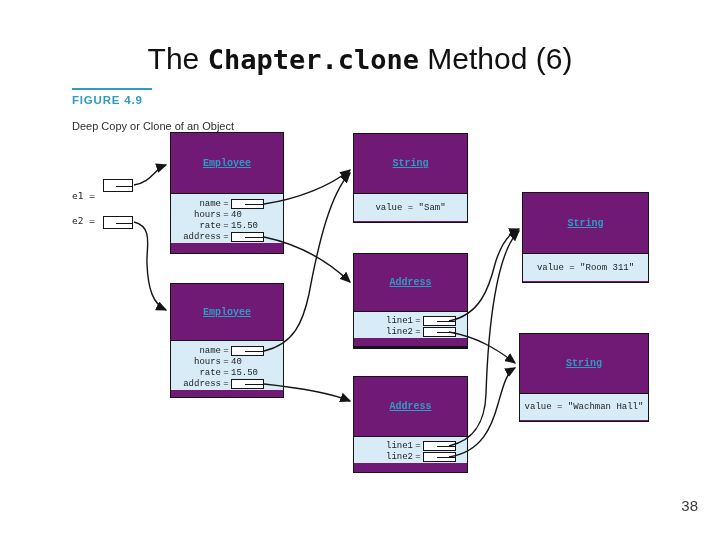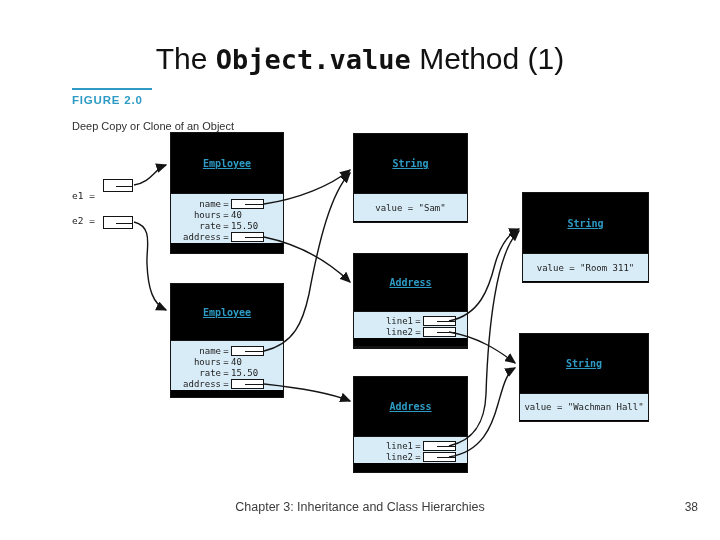--- a/index.html
+++ b/index.html
@@ -12,21 +12,21 @@
   .title .code{font-family:"DejaVu Sans Mono",monospace;font-weight:bold;font-size:27px;}
 
   
   .figblock{position:absolute;left:72px;top:88px;}
   .overline{width:80px;height:2px;background:#2d9bc4;margin-bottom:4px;}
   .figlabel{font-size:11.5px;font-weight:bold;color:#2d9bc4;letter-spacing:0.8px;}
   .figcaption{font-size:11px;color:#2f2f2f;margin-top:14px;}
 
   
   .diagram{position:absolute;inset:0;font-family:"DejaVu Sans Mono",monospace;}
-  .obj{position:absolute;background:#000000;border:1.4px solid #141414;box-sizing:border-box;z-index:1;}
+  .obj{position:absolute;background:#701a75;border:1.4px solid #141414;box-sizing:border-box;z-index:1;font-family:Liberation Mono, monospace;}
   .obj-head{display:flex;align-items:center;justify-content:center;box-sizing:border-box;}
   .classname{color:#2d9bc4;font-weight:bold;font-size:10px;text-decoration:underline;}
   .obj-body{background:#d8ecf7;border-top:1.4px solid #141414;box-sizing:border-box;
             font-size:9px;color:#1c1c1c;}
   .emp-body{padding:5px 16px 0 4px;}
   .addr-body{padding:4px 8px 0 4px;}
   .frow{display:flex;align-items:flex-start;height:11px;}
   .flabel{flex:1;text-align:right;}
   .feq{width:10px;text-align:center;}
   .fval{width:36px;text-align:left;display:flex;align-items:center;}
@@ -38,32 +38,32 @@
   .ptr::after{content:"";position:absolute;left:42%;right:0;top:50%;border-top:1.2px solid #141414;}
   .ptr-field{width:33px;height:10px;}
   .ptr-var{position:absolute;width:30px;height:13px;z-index:1;}
   .varlabel{position:absolute;font-size:9.5px;color:#1c1c1c;z-index:1;}
 
   .arrows{position:absolute;left:0;top:0;z-index:2;pointer-events:none;}
 
   
   .footer{position:absolute;bottom:26px;left:0;width:720px;text-align:center;
           font-size:12.5px;color:#3c3c3c;}
-  .pagenum{position:absolute;bottom:26px;right:22px;font-size:12px;color:#3c3c3c;}
+  .pagenum{position:absolute;bottom:26px;right:22px;font-size:15px;color:#3c3c3c;}
 </style>
 </head>
 <body>
 
 <div class="slide">
 
-  <div class="title"><span>The </span><span class="code">Object.value</span><span> Method (1)</span></div>
+  <div class="title"><span>The </span><span class="code">Chapter.clone</span><span> Method (6)</span></div>
 
   <div class="figblock">
     <div class="overline"></div>
-    <div class="figlabel">FIGURE 2.0</div>
+    <div class="figlabel">FIGURE 4.9</div>
     <div class="figcaption">Deep Copy or Clone of an Object</div>
   </div>
 
   <div class="diagram">
 
     <div class="varlabel" style="left:72px;top:178px;margin-top:12px;">e1 =</div>
     <div class="ptr ptr-var" style="left:103px;top:179px;"></div>
     <div class="varlabel" style="left:72px;top:215px;">e2 =</div>
     <div class="ptr ptr-var" style="left:103px;top:216px;"></div>
 
@@ -216,16 +216,15 @@
         <path d="M264,351 C294,344 303,322 309,294 C319,240 331,193 350,173" marker-end="url(#arw)"></path>
         <path d="M264,384 C302,388 330,393 350,401" marker-end="url(#arw)"></path>
         <path d="M449,321 C480,315 489,288 495,264 C500,247 507,234 519,229" marker-end="url(#arw)"></path>
         <path d="M449,332 C478,337 498,350 515,363" marker-end="url(#arw)"></path>
         <path d="M449,446 C476,440 485,420 486,394 C488,330 496,252 519,231" marker-end="url(#arw)"></path>
         <path d="M449,457 C482,452 492,426 498,404 C503,387 506,373 515,368" marker-end="url(#arw)"></path>
       </g>
     </svg>
   </div>
 
-  <div class="footer">Chapter 3: Inheritance and Class Hierarchies</div>
   <div class="pagenum">38</div>
 
 </div>
 
 </body></html>

